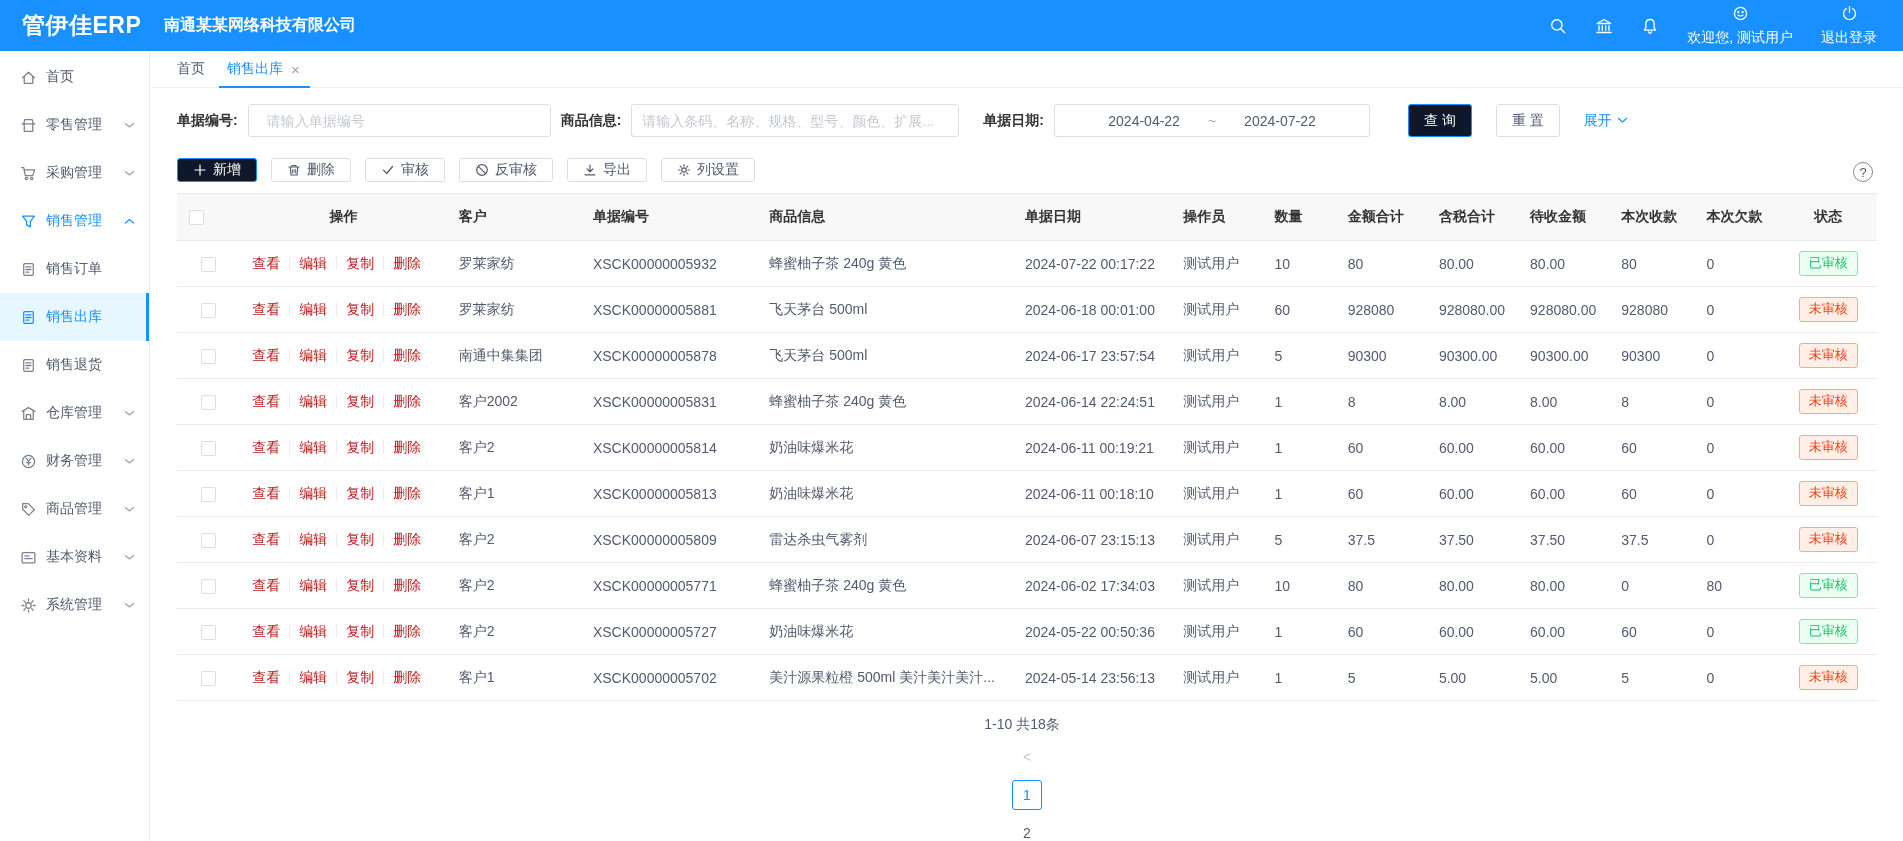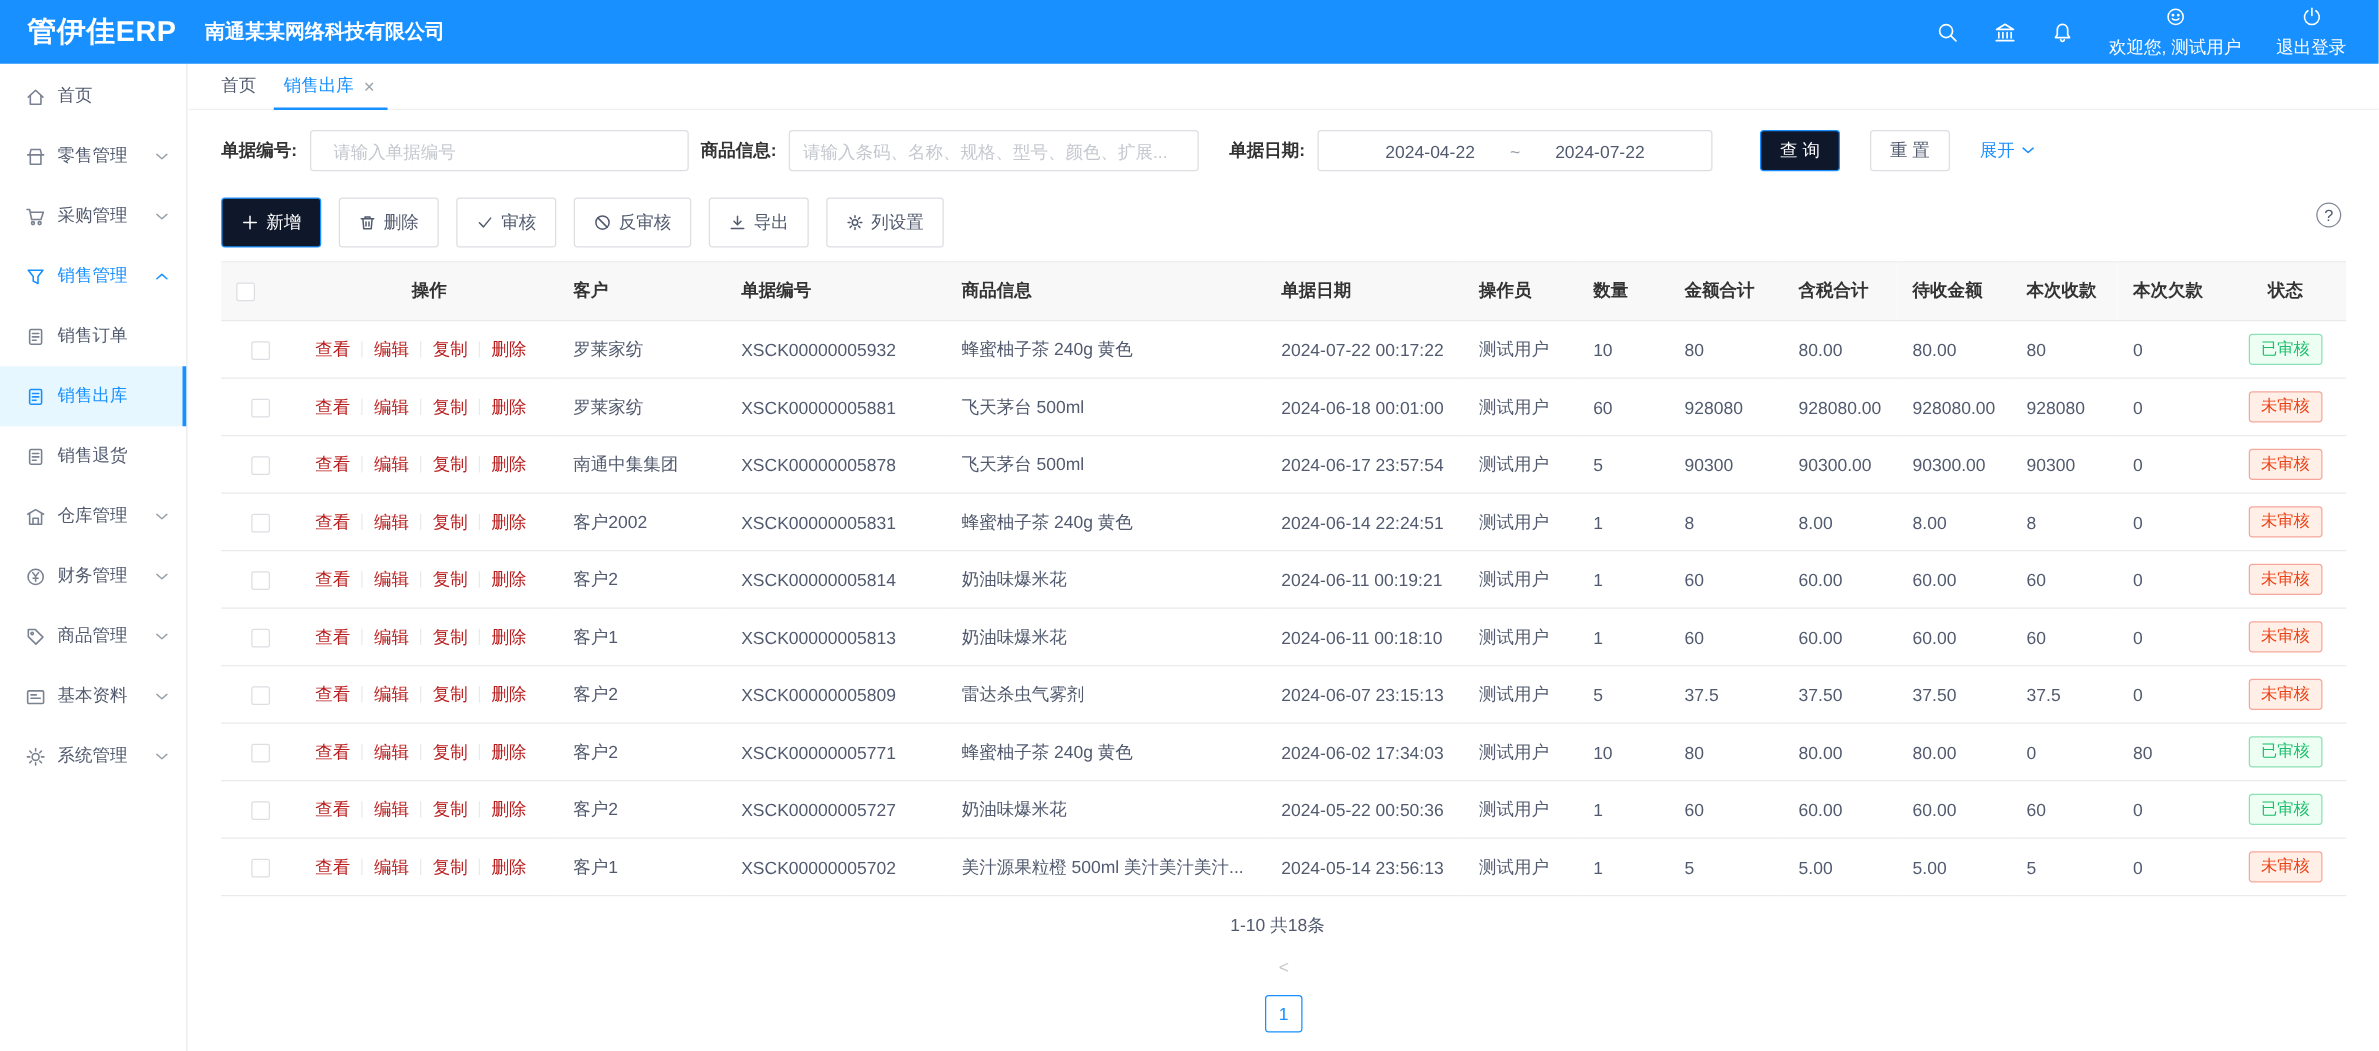--- a/index.html
+++ b/index.html
@@ -53,21 +53,21 @@
   .btn { height:33px; border:1px solid #dcdee2; background:#fff; border-radius:3px; padding:0 15px; font-size:14px; color:#515a6e; cursor:pointer; display:inline-flex; align-items:center; gap:6px; font-family:inherit; white-space:nowrap; }
   .btn.primary { background:#0f172a; border-color:#1890ff; color:#fff; }
   .filterbar .btn.primary { margin-left:28px; }
   .filterbar .btn + .btn { margin-left:24px; }
   .expand { color:#1890ff; margin-left:24px; cursor:pointer; display:inline-flex; align-items:center; gap:5px; white-space:nowrap; }
   .chev { width:11px; height:7px; display:inline-flex; }
   .chev svg { width:100%; height:100%; }
 
   
   .toolbar { display:flex; align-items:center; gap:14px; padding:6px 26px 11px; position:relative; }
-  .toolbar .btn { height:40px; }
+  .toolbar .btn { height:24px; }
   .bicon { width:14px; height:14px; display:inline-flex; }
   .bicon svg { width:100%; height:100%; }
   .help { position:absolute; right:30px; top:10px; width:20px; height:20px; border:1px solid #808695; border-radius:50%; color:#515a6e; display:flex; align-items:center; justify-content:center; font-size:13px; cursor:pointer; }
 
   
   .grid { margin:0 26px; width:calc(100% - 52px); border-collapse:collapse; table-layout:fixed; }
   .grid th { background:#f8f8f9; color:#333; font-weight:bold; height:47px; text-align:left; padding:0 12px; border-top:1px solid #e8eaec; border-bottom:1px solid #e8eaec; font-size:14px; white-space:nowrap; overflow:hidden; }
   .grid td { height:46px; padding:0 12px; border-bottom:1px solid #e8eaec; font-size:14px; color:#515a6e; white-space:nowrap; overflow:hidden; text-overflow:ellipsis; }
   .grid th.center, .grid td.center { text-align:center; }
   .c-check { text-align:center; }

